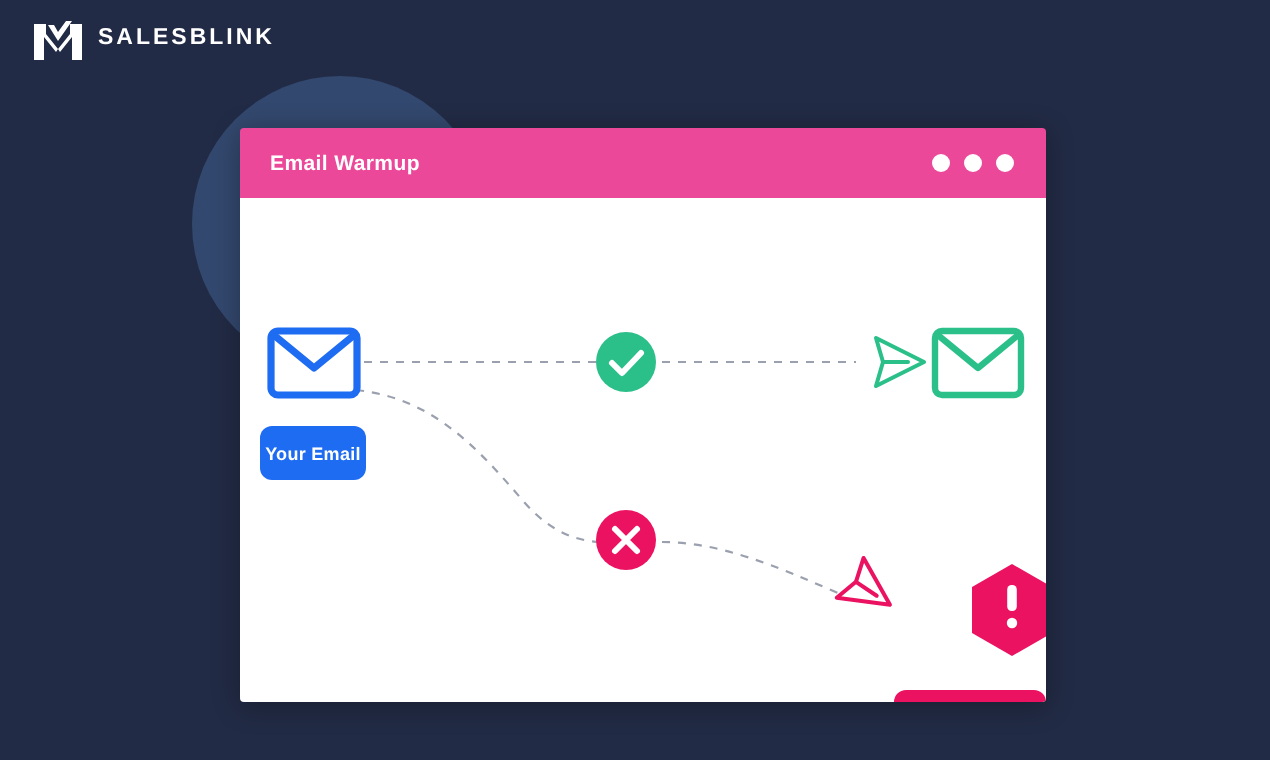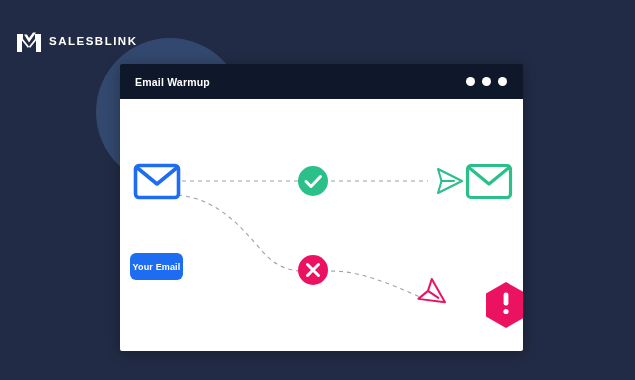--- a/index.html
+++ b/index.html
@@ -21,21 +21,21 @@
     width: 635px;
     height: 380px;
     background: #222b45;
     overflow: hidden;
   }
 
   
   .brand {
     position: absolute;
     left: 16px;
-    top: 31px;
+    top: 9px;
     display: flex;
     align-items: center;
     gap: 7px;
     z-index: 6;
   }
   .brand-mark { width: 26px; height: 22px; display: block; }
   .brand-text {
     color: #ffffff;
     font-size: 11.5px;
     font-weight: bold;
@@ -63,21 +63,21 @@
     top: 64px;
     width: 403px;
     height: 287px;
     z-index: 3;
     border-radius: 2px;
     overflow: hidden;
     box-shadow: 0 2px 14px rgba(0,0,0,0.30);
   }
   .titlebar {
     height: 35px;
-    background: #0f172a;
+    background: #ec4899;
     display: flex;
     align-items: center;
     justify-content: space-between;
     padding: 0 16px 0 15px;
     box-sizing: border-box;
   }
   .titlebar-title {
     color: #ffffff;
     font-size: 10.5px;
     font-weight: bold;
@@ -107,21 +107,20 @@
     display: flex;
     align-items: center;
     justify-content: center;
     border-radius: 6px;
     color: #ffffff;
     font-size: 9px;
     font-weight: bold;
     letter-spacing: 0.15px;
     white-space: nowrap;
     box-sizing: border-box;
-    margin-top: 40px;
   }
   .pill-your-email {
     left: 10px; top: 114px;
     width: 53px; height: 27px;
     background: #1e6cf2;
   }
   .pill-prospect {
     left: 327px; top: 114px;
     width: 76px; height: 27px;
     background: #2bbf8a;

